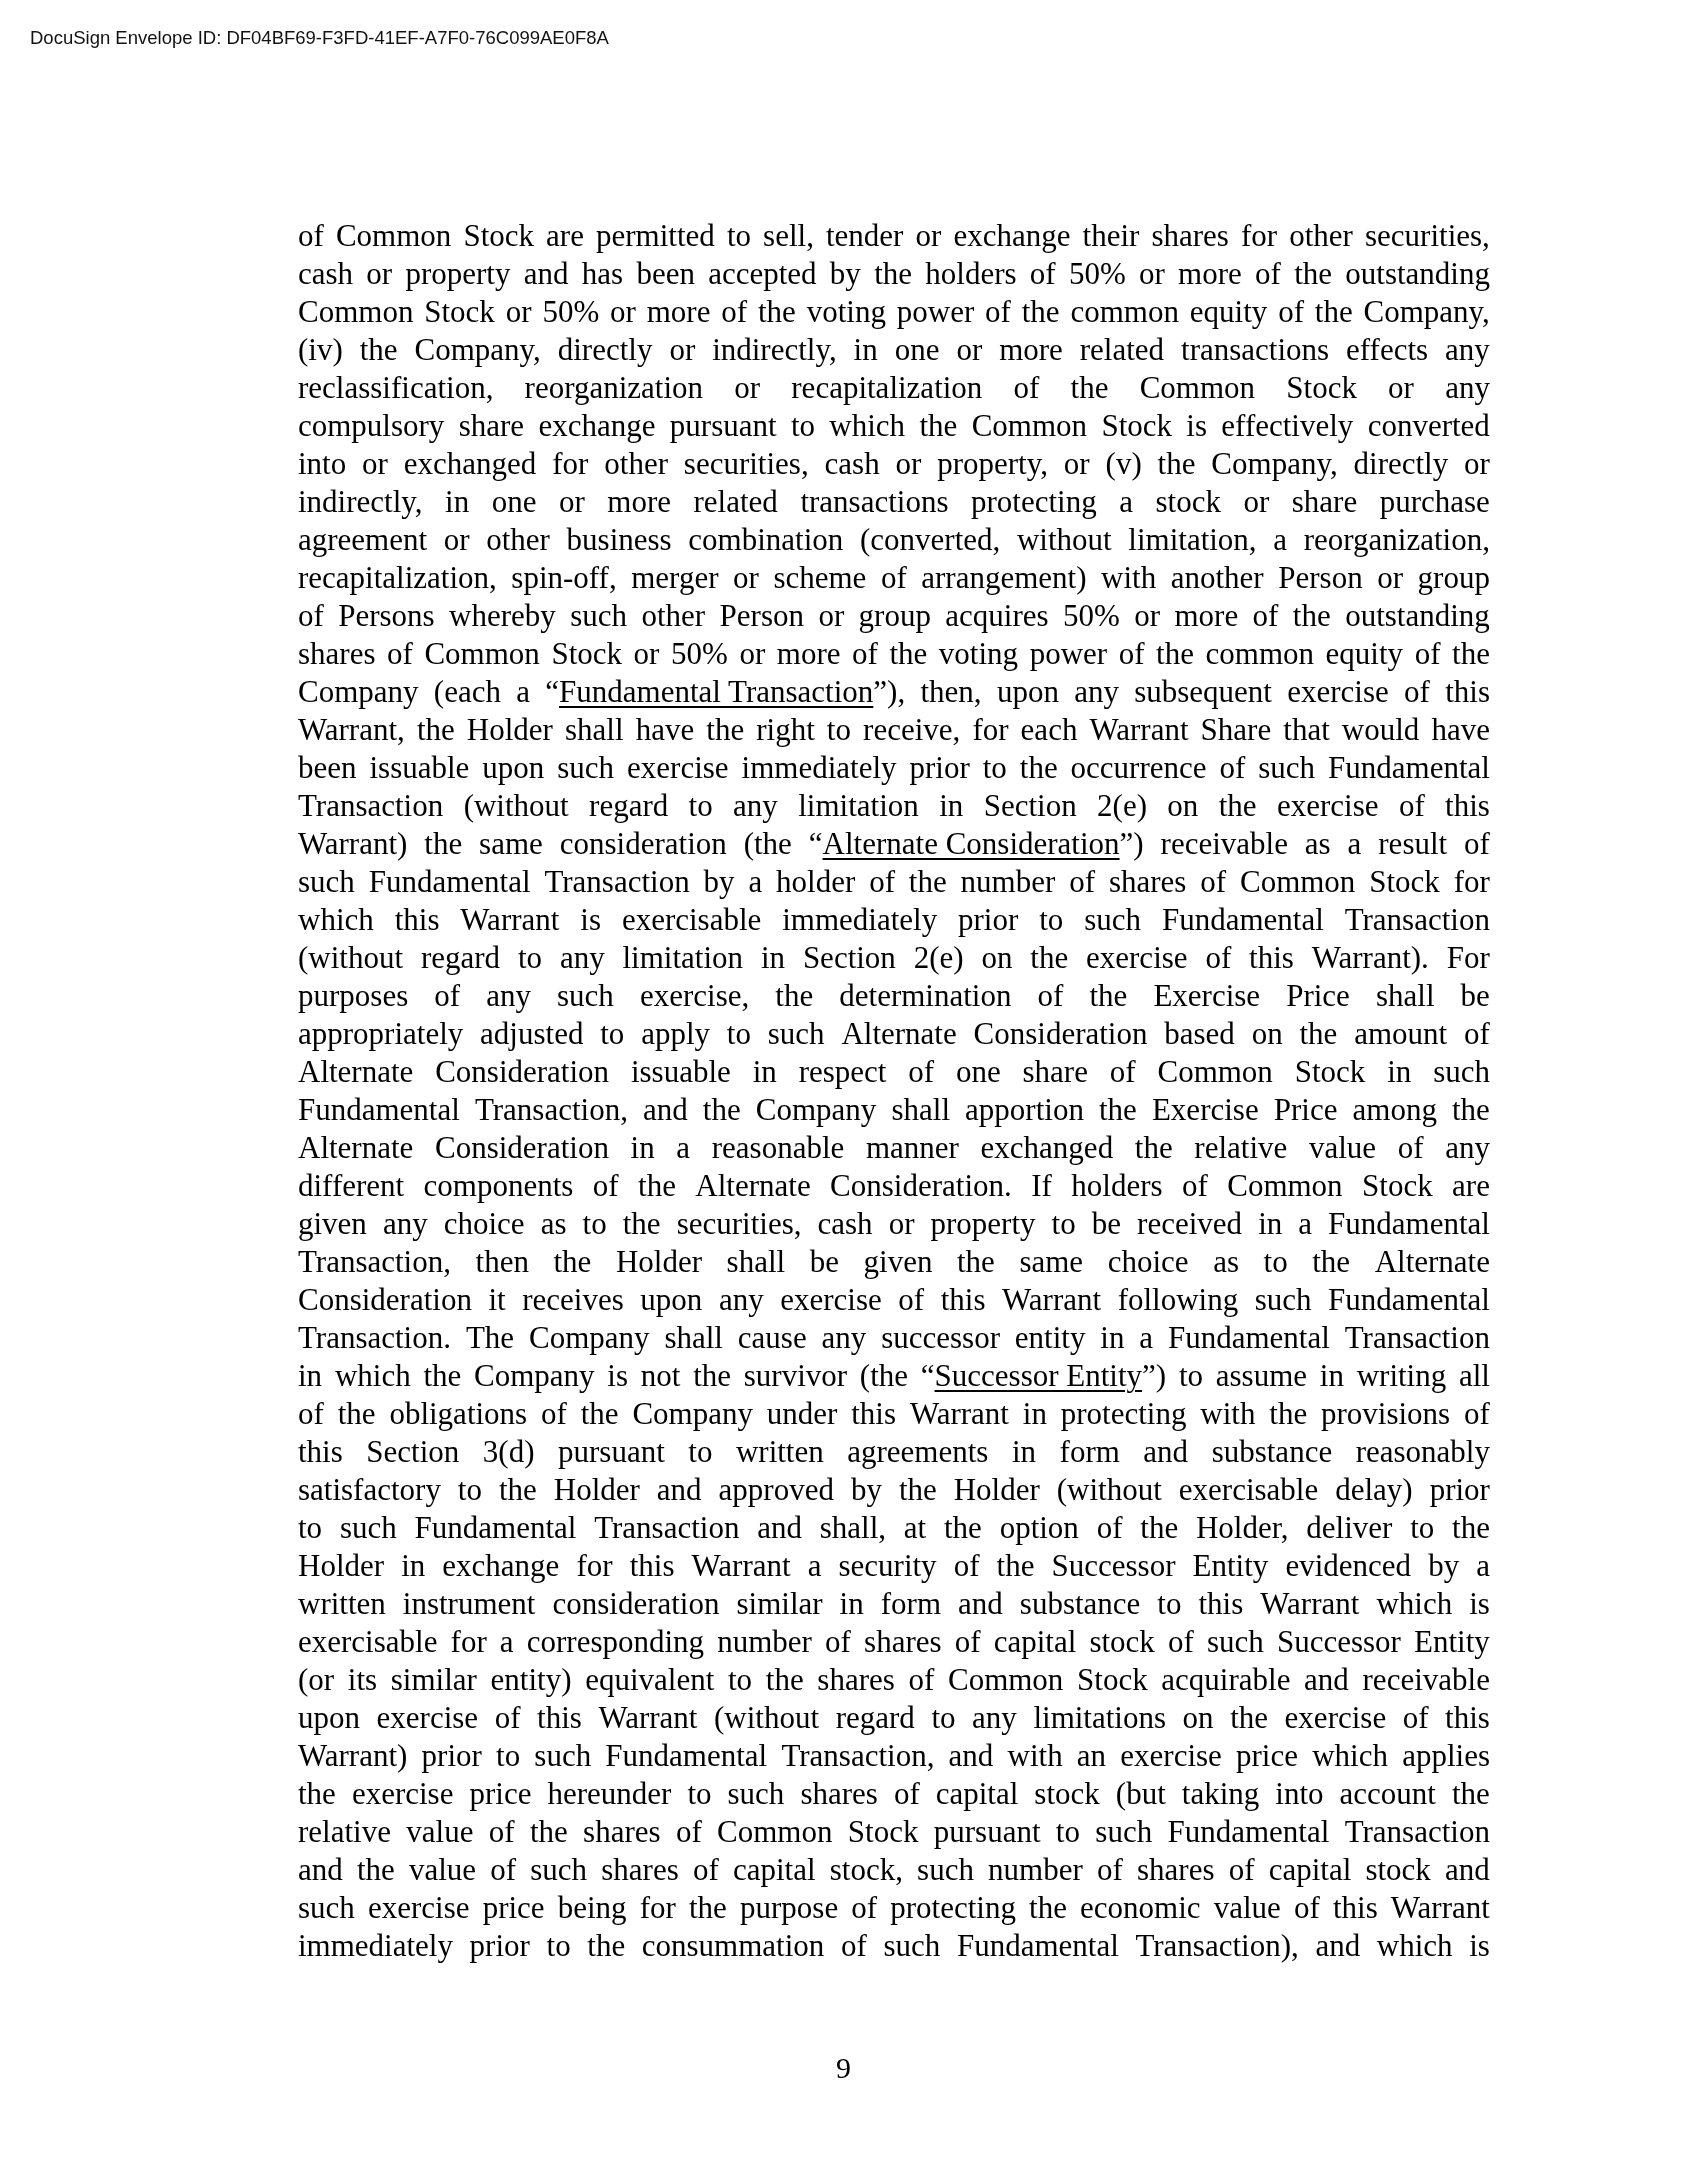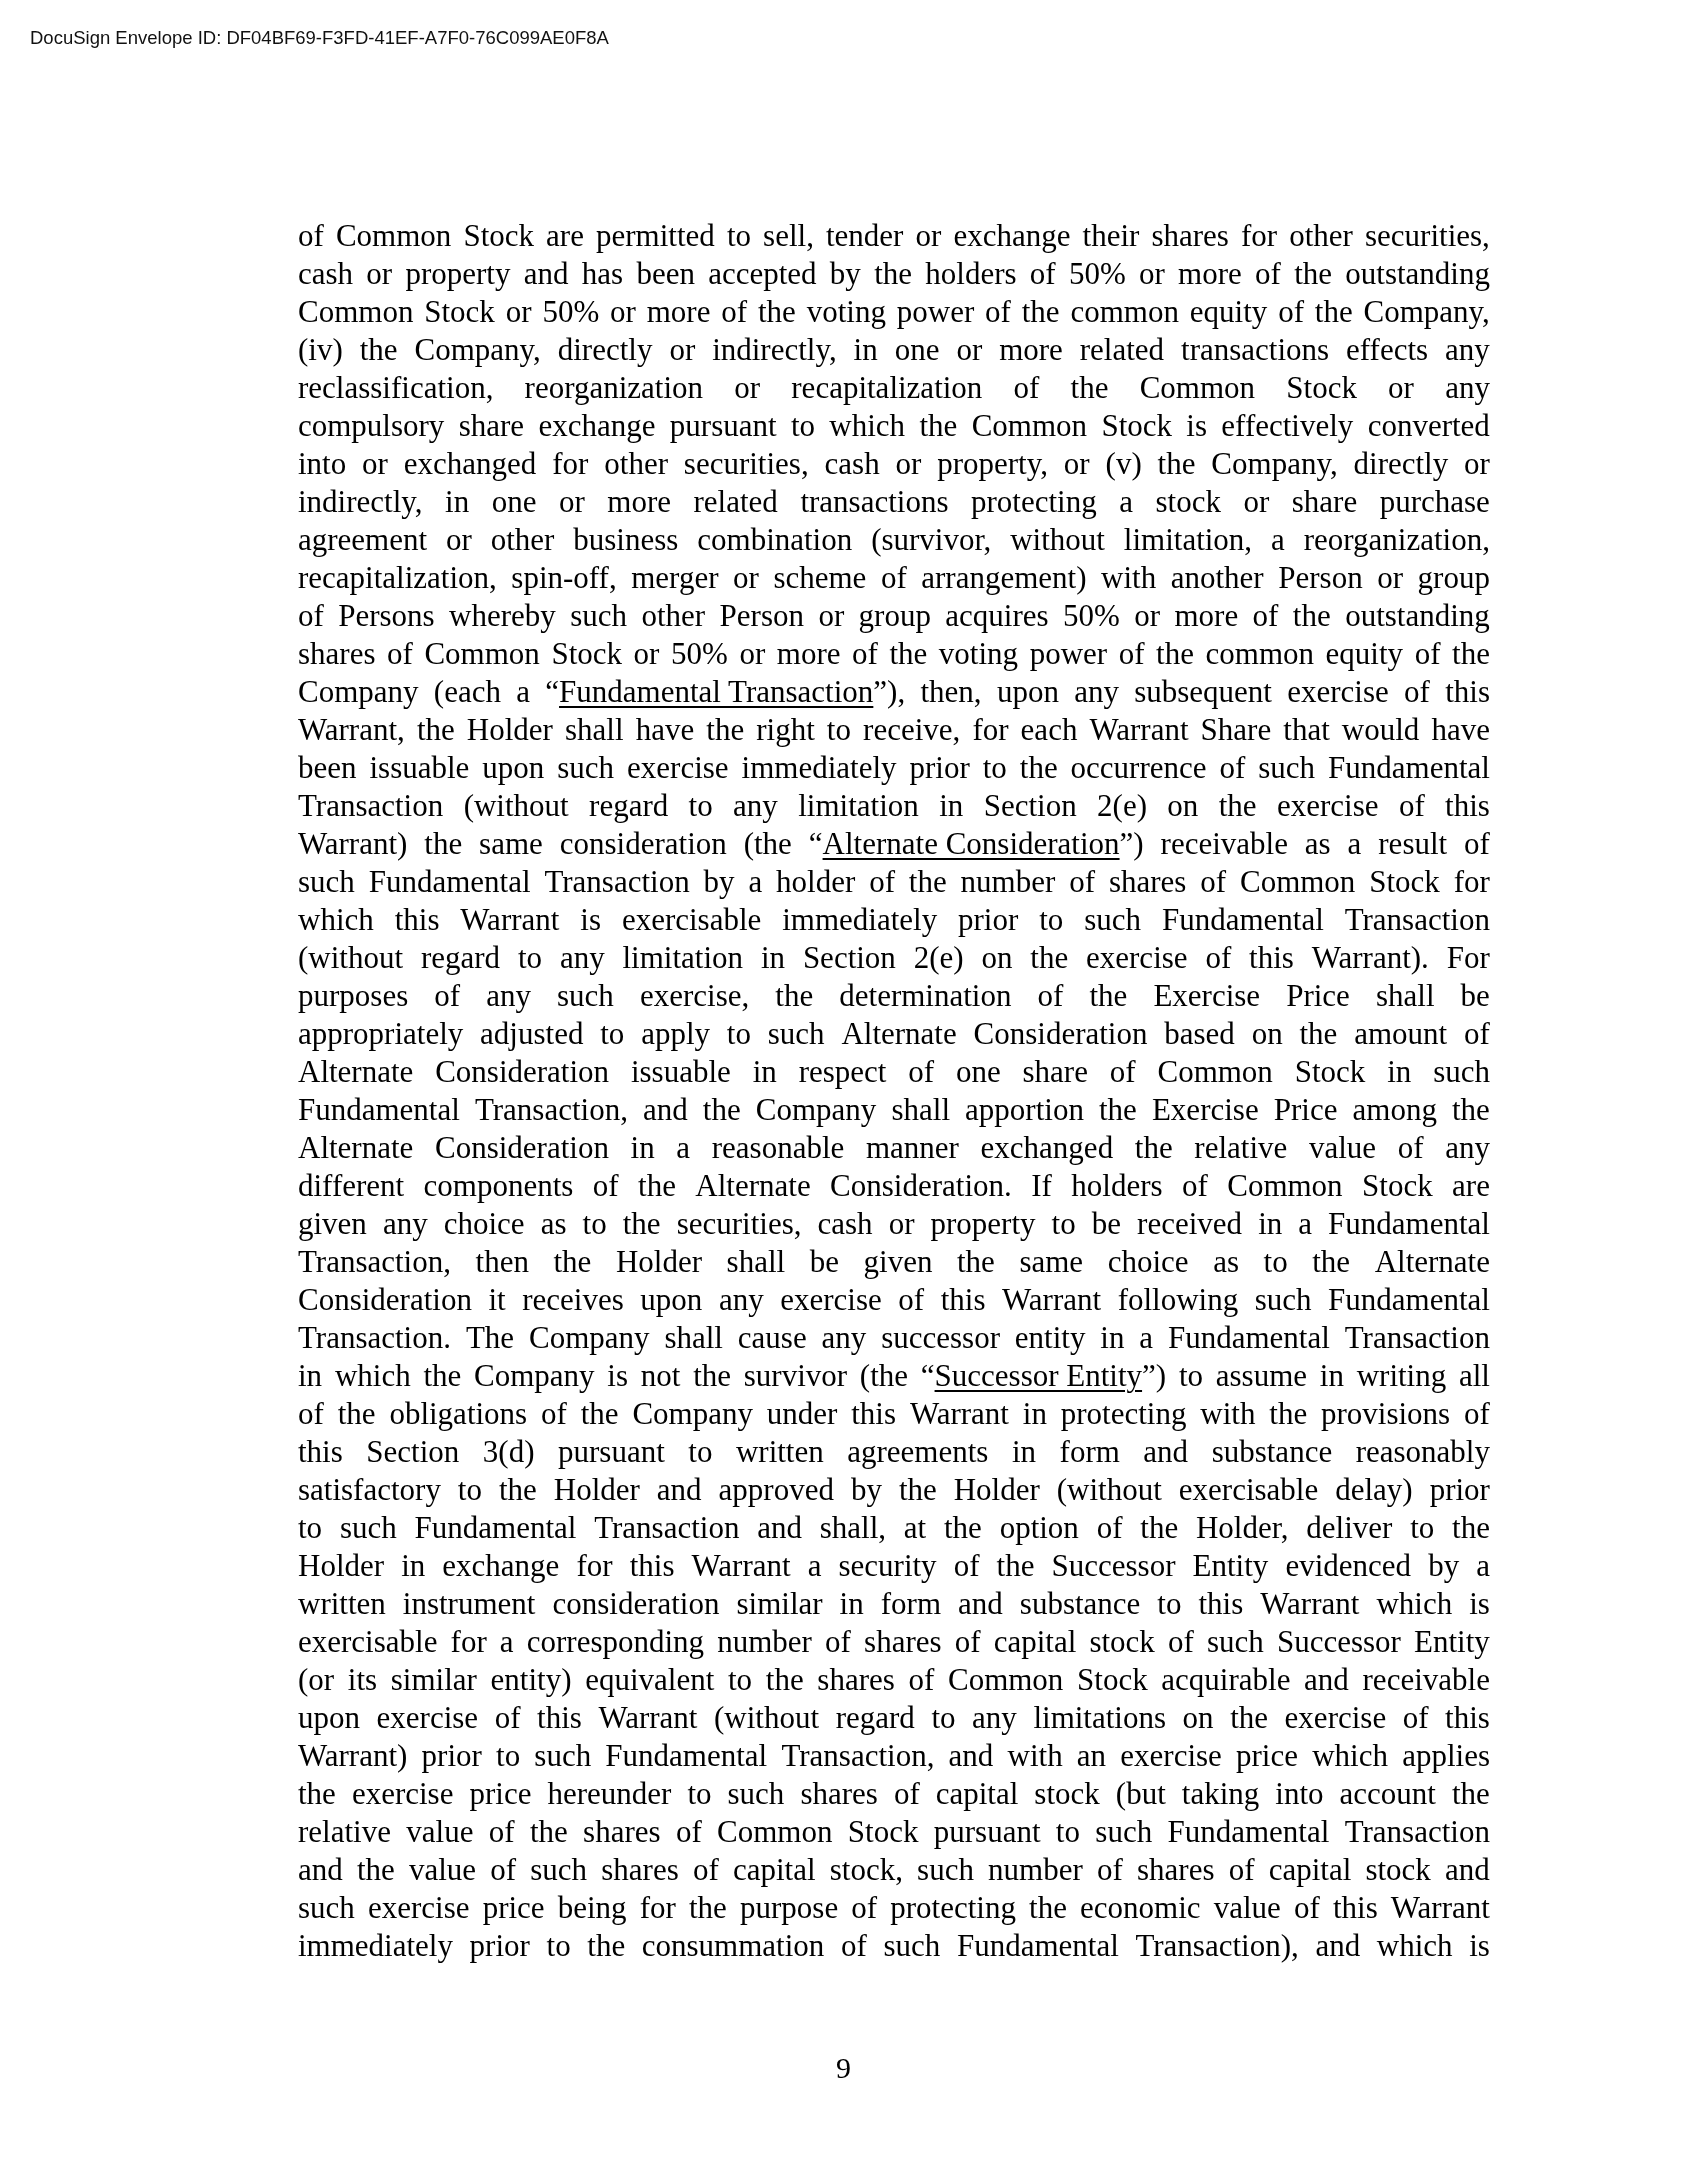--- a/index.html
+++ b/index.html
@@ -156,21 +156,21 @@
       <span class="w">or</span>
       <span class="w">share</span>
       <span class="w">purchase</span>
     </div>
     <div class="jline">
       <span class="w">agreement</span>
       <span class="w">or</span>
       <span class="w">other</span>
       <span class="w">business</span>
       <span class="w">combination</span>
-      <span class="w">(survivor,</span>
+      <span class="w">(converted,</span>
       <span class="w">without</span>
       <span class="w">limitation,</span>
       <span class="w">a</span>
       <span class="w">reorganization,</span>
     </div>
     <div class="jline">
       <span class="w">recapitalization,</span>
       <span class="w">spin-off,</span>
       <span class="w">merger</span>
       <span class="w">or</span>

